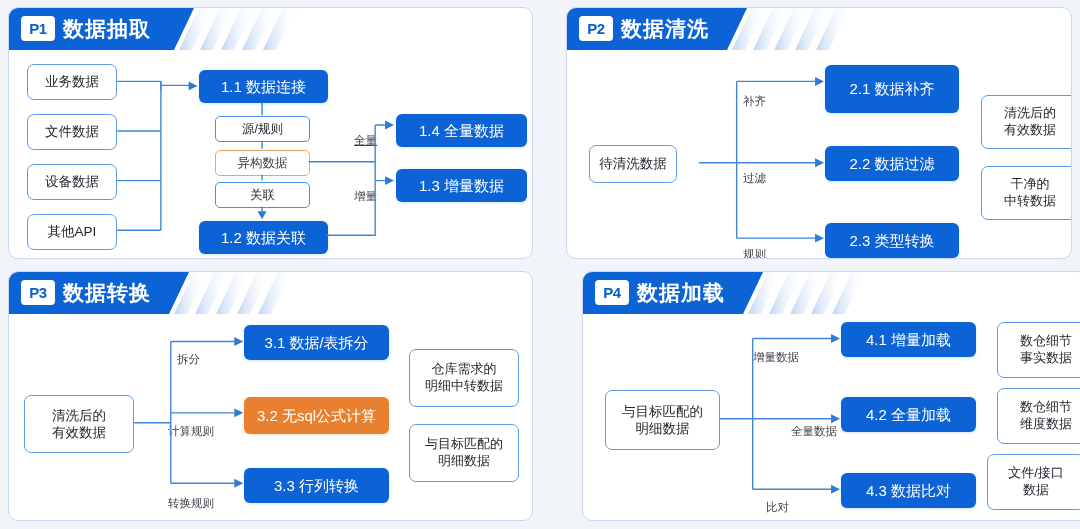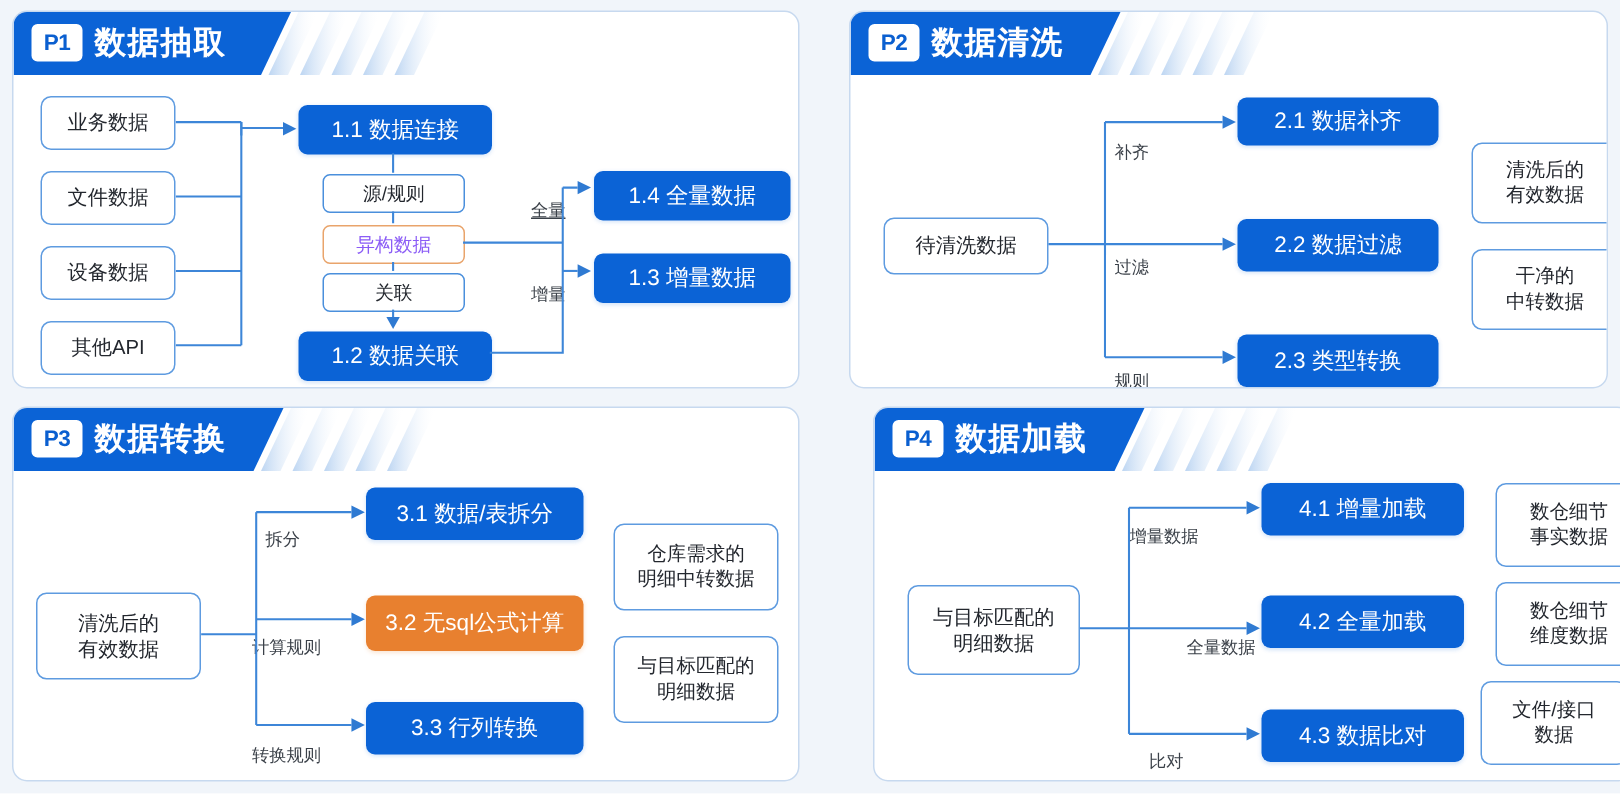--- a/index.html
+++ b/index.html
@@ -97,21 +97,21 @@
   }
   .node.mini {
     background: #ffffff;
     border: 1.3px solid #4a8fdc;
     color: #23272e;
     font-size: 12.5px;
     border-radius: 5px;
   }
   .node.mini.warn {
     border-color: #e9a46b;
-    color: #8b5cf6;
+    color: #404040;
   }
   .node.step {
     background: #0b63d6;
     color: #ffffff;
     font-size: 15px;
     border-radius: 6px;
     box-shadow: 0 1px 3px rgba(11,99,214,0.18);
   }
   .node.step.accent {
     background: #e8802f;
@@ -226,23 +226,23 @@
           <path d="M206,0 L219,0 L199,42 L186,42 Z"></path>
           <path d="M227,0 L240,0 L220,42 L207,42 Z"></path>
           <path d="M248,0 L261,0 L241,42 L228,42 Z"></path>
           <path d="M269,0 L282,0 L262,42 L249,42 Z"></path>
         </g>
       </svg>
       <div class="banner-badge">P2</div>
       <div class="banner-title">数据清洗</div>
     </div>
 
-    <div class="node src" style="left:22px; top:137px; width:110px; height:38px;">待清洗数据</div>
-
-    <div class="node step" style="left:258px; top:57px; width:134px; height:32px;">2.1  数据补齐</div>
+    <div class="node src" style="left:22px; top:137px; width:88px; height:38px;">待清洗数据</div>
+
+    <div class="node step" style="left:258px; top:57px; width:134px; height:48px;">2.1  数据补齐</div>
     <div class="node step" style="left:258px; top:138px; width:134px; height:35px;">2.2  数据过滤</div>
     <div class="node step" style="left:258px; top:215px; width:134px; height:35px;">2.3 类型转换</div>
 
     <div class="edge-label" style="left:176px; top:86px;">补齐</div>
     <div class="edge-label" style="left:176px; top:163px;">过滤</div>
     <div class="edge-label" style="left:176px; top:239px;">规则</div>
 
     <div class="node out" style="left:414px; top:87px; width:98px; height:54px;">清洗后的
 有效数据</div>
     <div class="node out" style="left:414px; top:158px; width:98px; height:54px;">干净的

